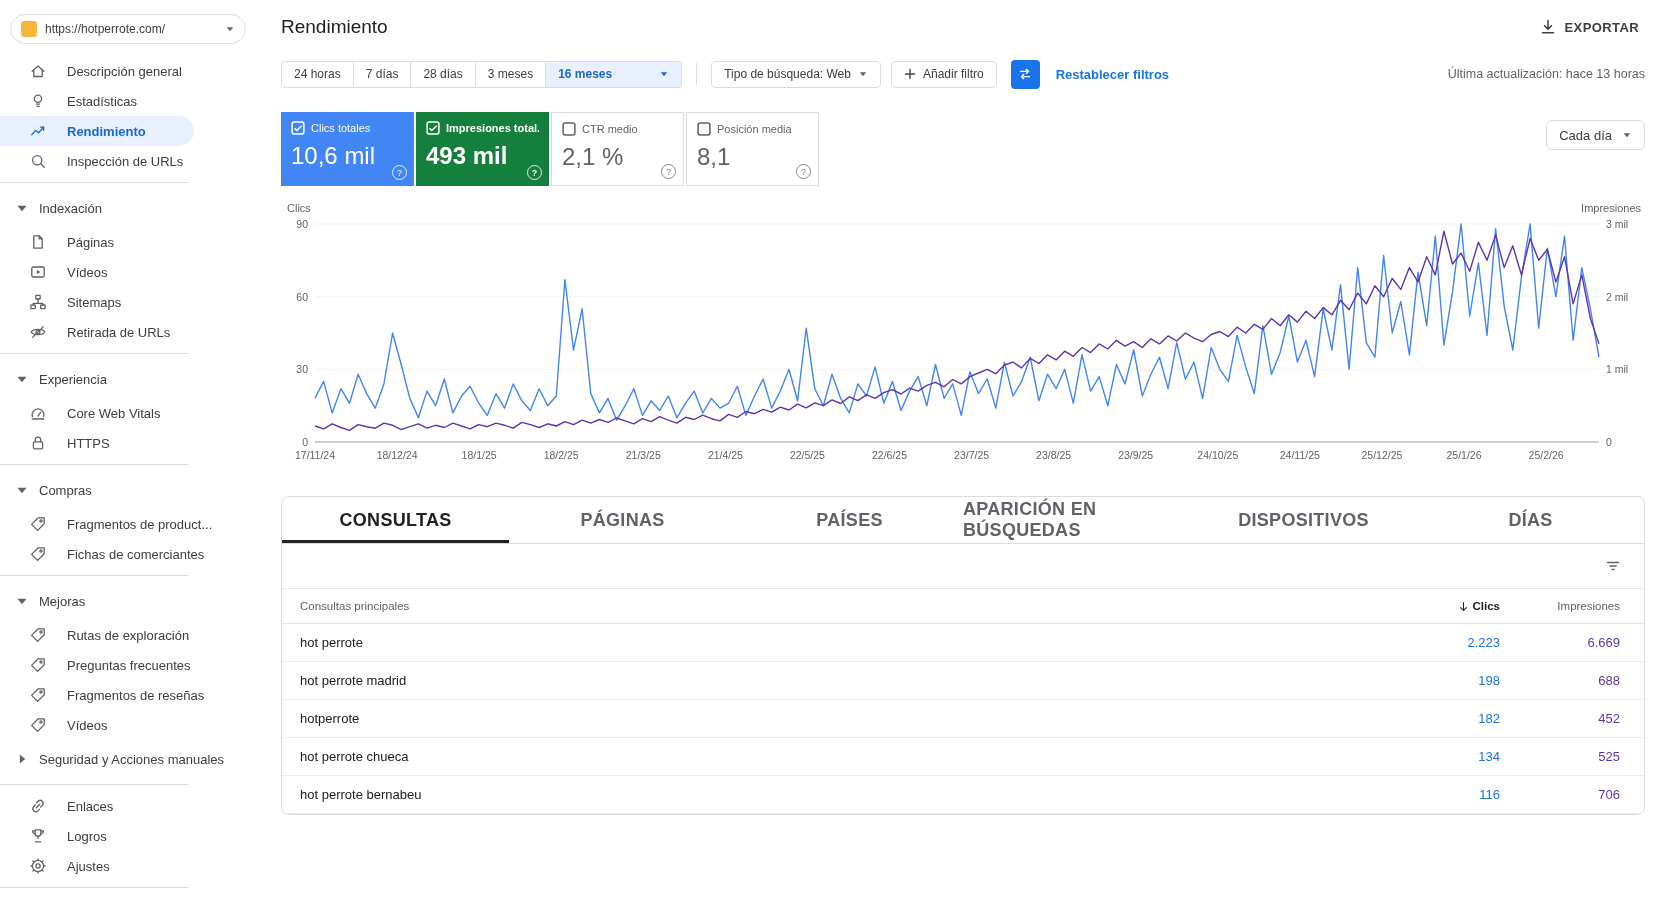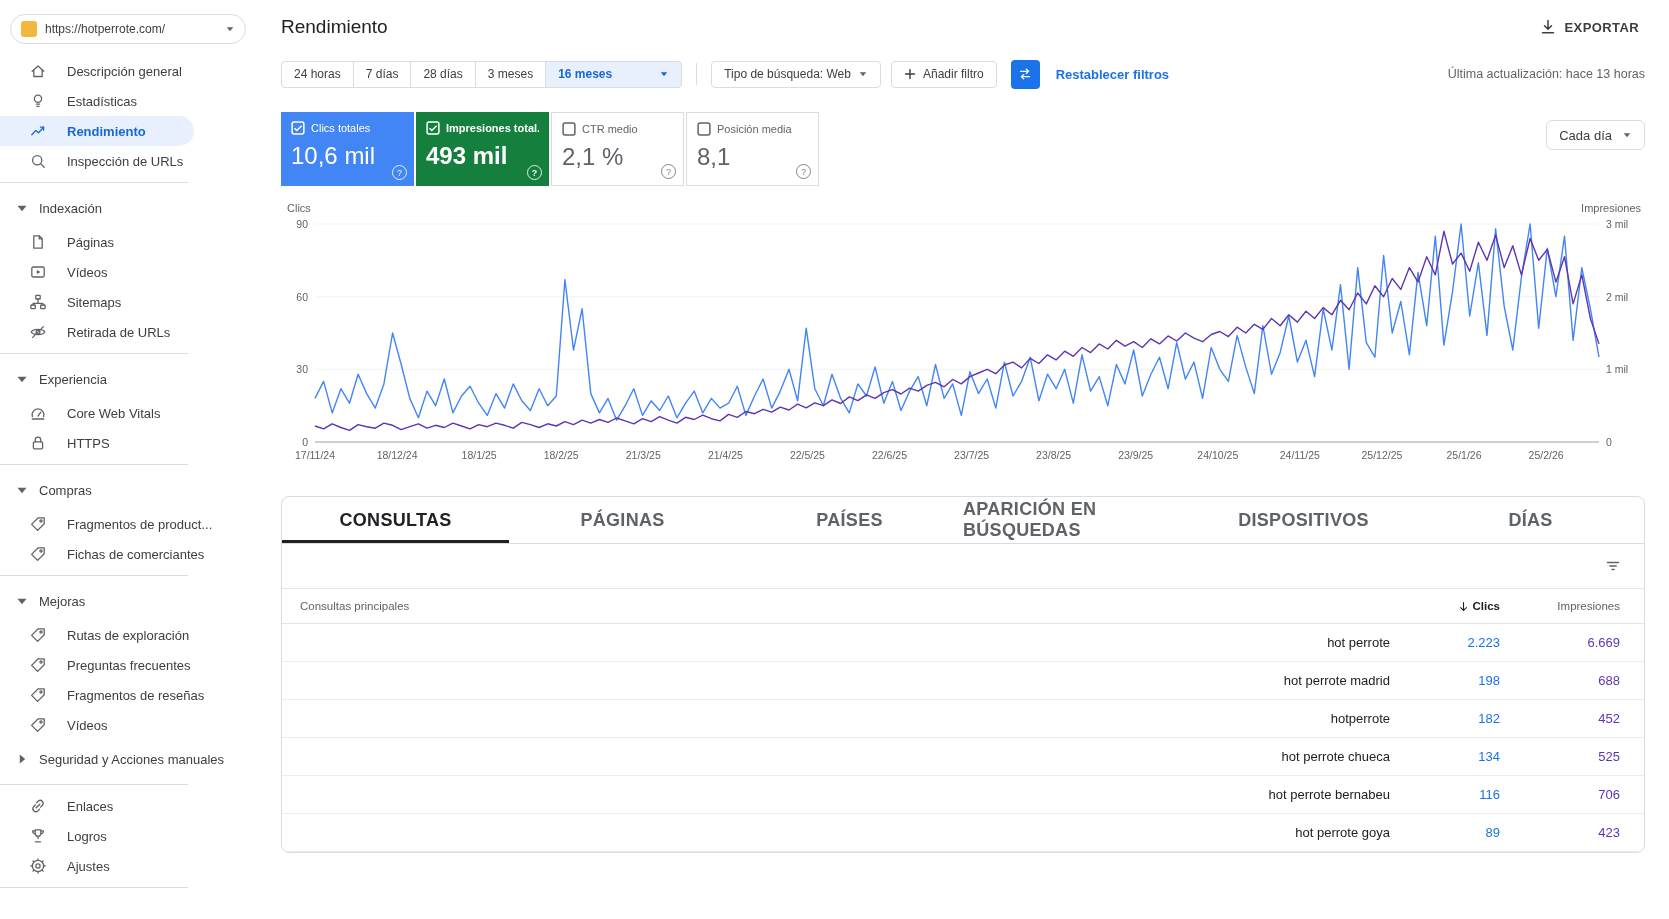--- a/index.html
+++ b/index.html
@@ -65,21 +65,21 @@
   .tab.selected{color:#202124;box-shadow:inset 0 -3px 0 #202124;}
   .table-toolbar{height:44px;display:flex;align-items:center;justify-content:flex-end;padding-right:22px;
     border-bottom:1px solid #e3e5e8;}
   .thead{height:34px;display:flex;align-items:center;font-size:11.5px;color:#5f6368;
     border-bottom:1px solid #e3e5e8;padding:0 24px 0 18px;}
   .th-query{flex:1;}
   .th-clics{width:110px;display:flex;justify-content:flex-end;align-items:center;gap:3px;color:#202124;font-weight:bold;}
   .th-impr{width:120px;text-align:right;}
   .row{height:37px;display:flex;align-items:center;font-size:13px;color:#202124;
     border-bottom:1px solid #ececec;padding:0 24px 0 18px;cursor:pointer;}
-  .row .q{flex:1;text-align:right;}
+  .row .q{flex:1;}
   .row .c{width:110px;text-align:right;color:#1a73e8;}
   .row .i{width:120px;text-align:right;color:#5e35b1;}
   .icon{line-height:0;}
 </style>
 </head>
 <body>
 
 <div class="app">
 
   <aside class="sidebar">
@@ -521,22 +521,17 @@
           <div class="row">
             <span class="q">hot perrote chueca</span>
             <span class="c">134</span>
             <span class="i">525</span>
           </div>
           <div class="row">
             <span class="q">hot perrote bernabeu</span>
             <span class="c">116</span>
             <span class="i">706</span>
           </div>
-          <div class="row">
-            <span class="q">hot perrote goya</span>
-            <span class="c">89</span>
-            <span class="i">423</span>
-          </div>
         </div>
     </section>
 
   </main>
 </div>
 
 </body></html>

